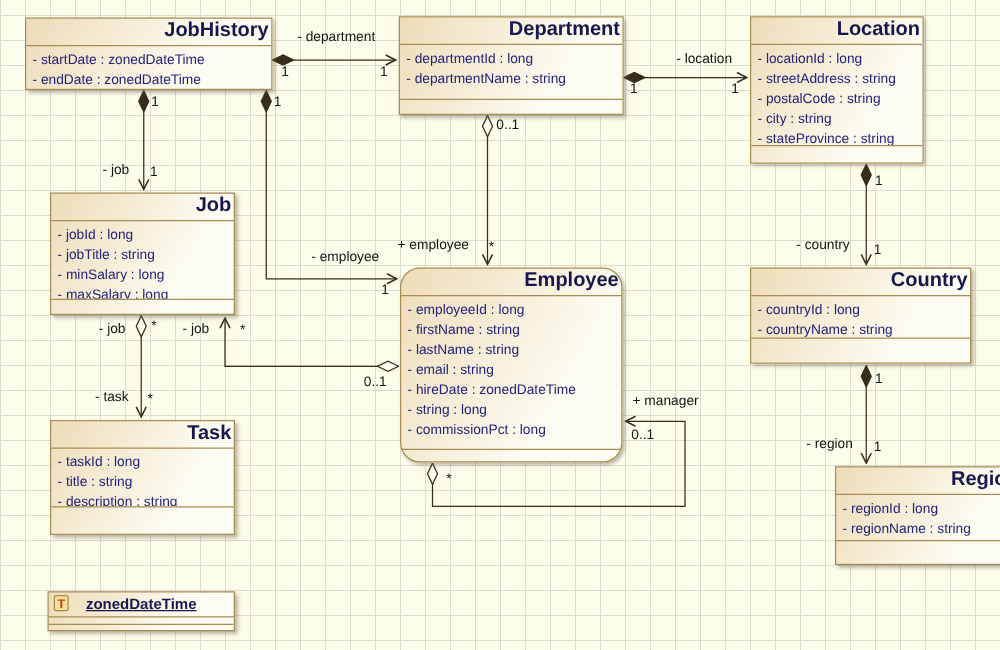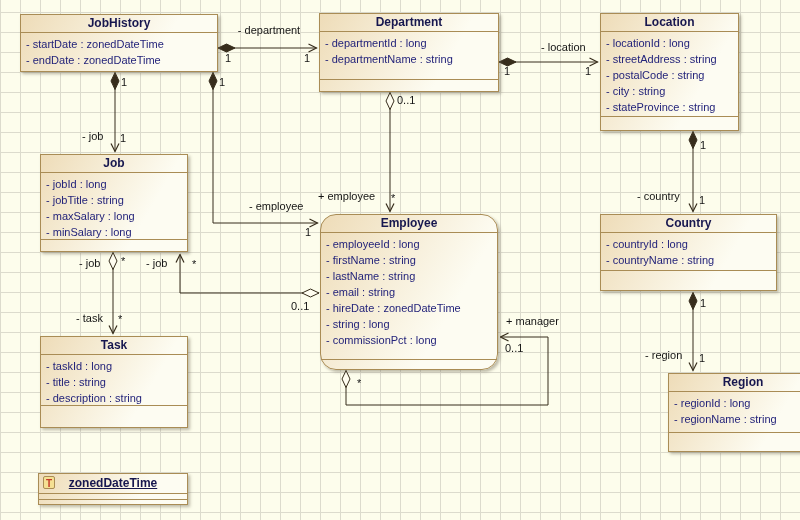--- a/index.html
+++ b/index.html
@@ -14,21 +14,21 @@
     background-position:0 0,0 12px;
   }
   .uml-class{
     position:absolute;box-sizing:border-box;
     border:1px solid #a98c55;
     background:linear-gradient(120deg,#eedcb8 0%,#fdfcf2 70%);
     box-shadow:2px 2px 3px rgba(110,104,84,.45);
     display:flex;flex-direction:column;
   }
   .uml-title{
-    font-weight:bold;font-size:12px;color:#17174f;text-align:center;
+    font-weight:bold;font-size:16px;color:#17174f;text-align:right;
     padding:1px 2px 2px;border-bottom:1px solid #a98c55;flex:0 0 auto;
   }
   .uml-title.italic{}
   .uml-attrs{
     flex:1 1 auto;padding:3px 5px 0;font-size:11px;color:#23237a;
     line-height:16px;overflow:hidden;white-space:nowrap;
   }
   .uml-ops{flex:0 0 auto;border-top:1px solid #a98c55;}
   .dt-box{
     position:absolute;box-sizing:border-box;border:1px solid #a98c55;
@@ -126,22 +126,22 @@
       <div>- stateProvince : string</div>
     </div>
     <div class="uml-ops" style="height:13px;"></div>
   </div>
 
   <div class="uml-class" style="left:40px;top:154px;width:148px;height:98px;">
     <div class="uml-title">Job</div>
     <div class="uml-attrs">
       <div>- jobId : long</div>
       <div>- jobTitle : string</div>
+      <div>- minSalary : long</div>
       <div>- maxSalary : long</div>
-      <div>- minSalary : long</div>
     </div>
     <div class="uml-ops" style="height:11px;"></div>
   </div>
 
   <div class="uml-class" style="left:320px;top:214px;width:178px;height:156px;border-radius:16px;">
     <div class="uml-title">Employee</div>
     <div class="uml-attrs">
       <div>- employeeId : long</div>
       <div>- firstName : string</div>
       <div>- lastName : string</div>

